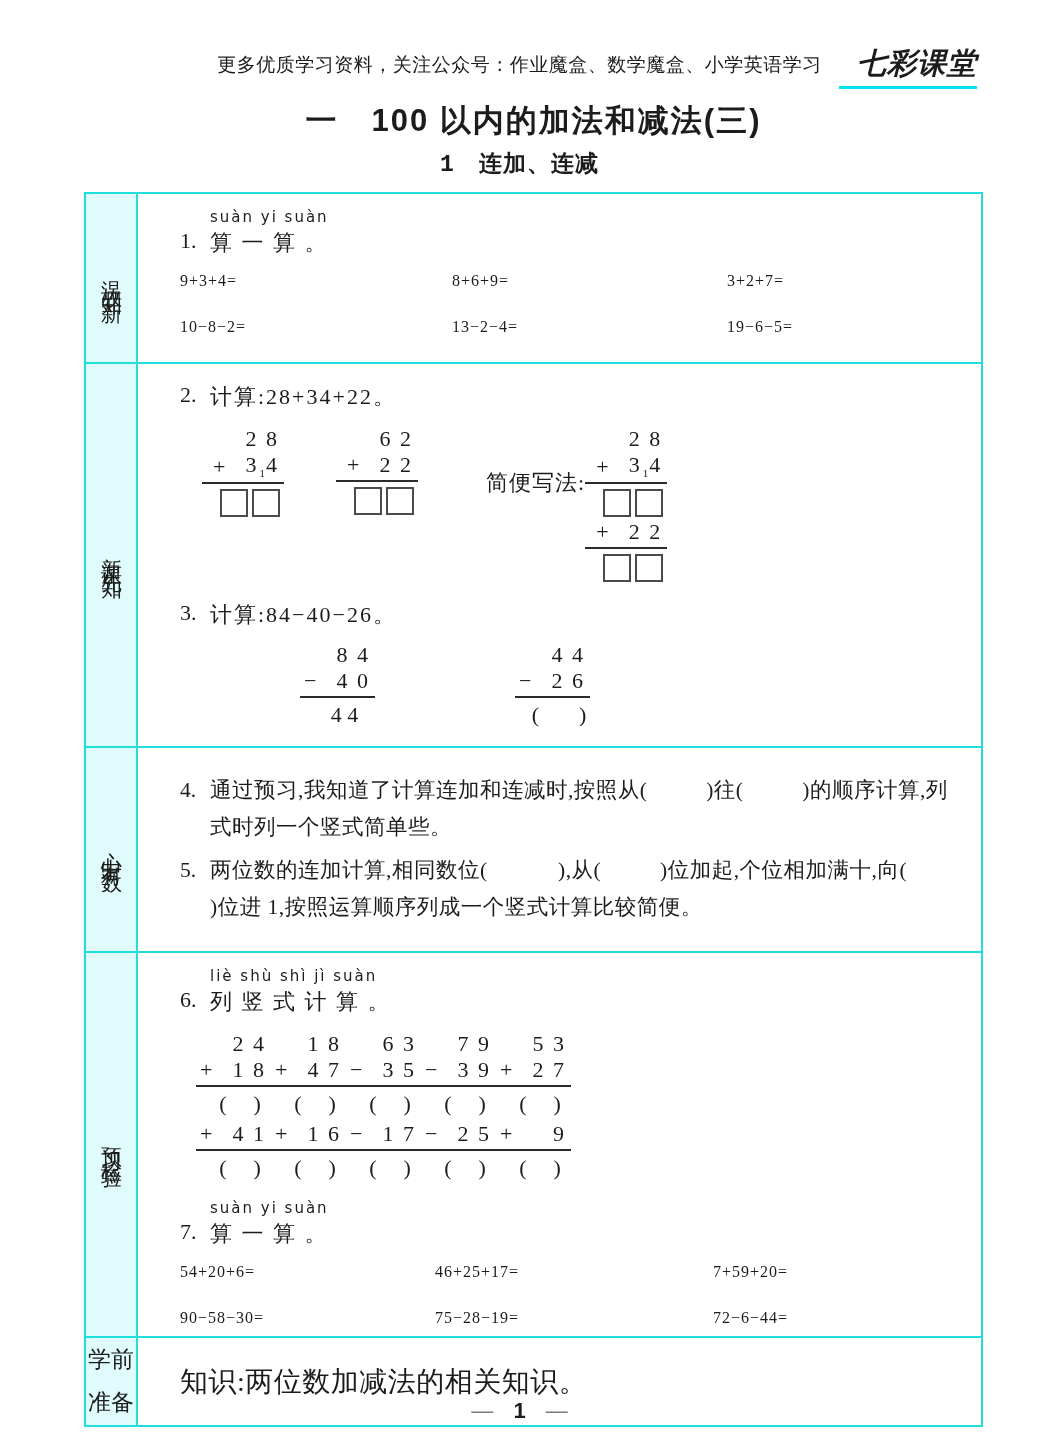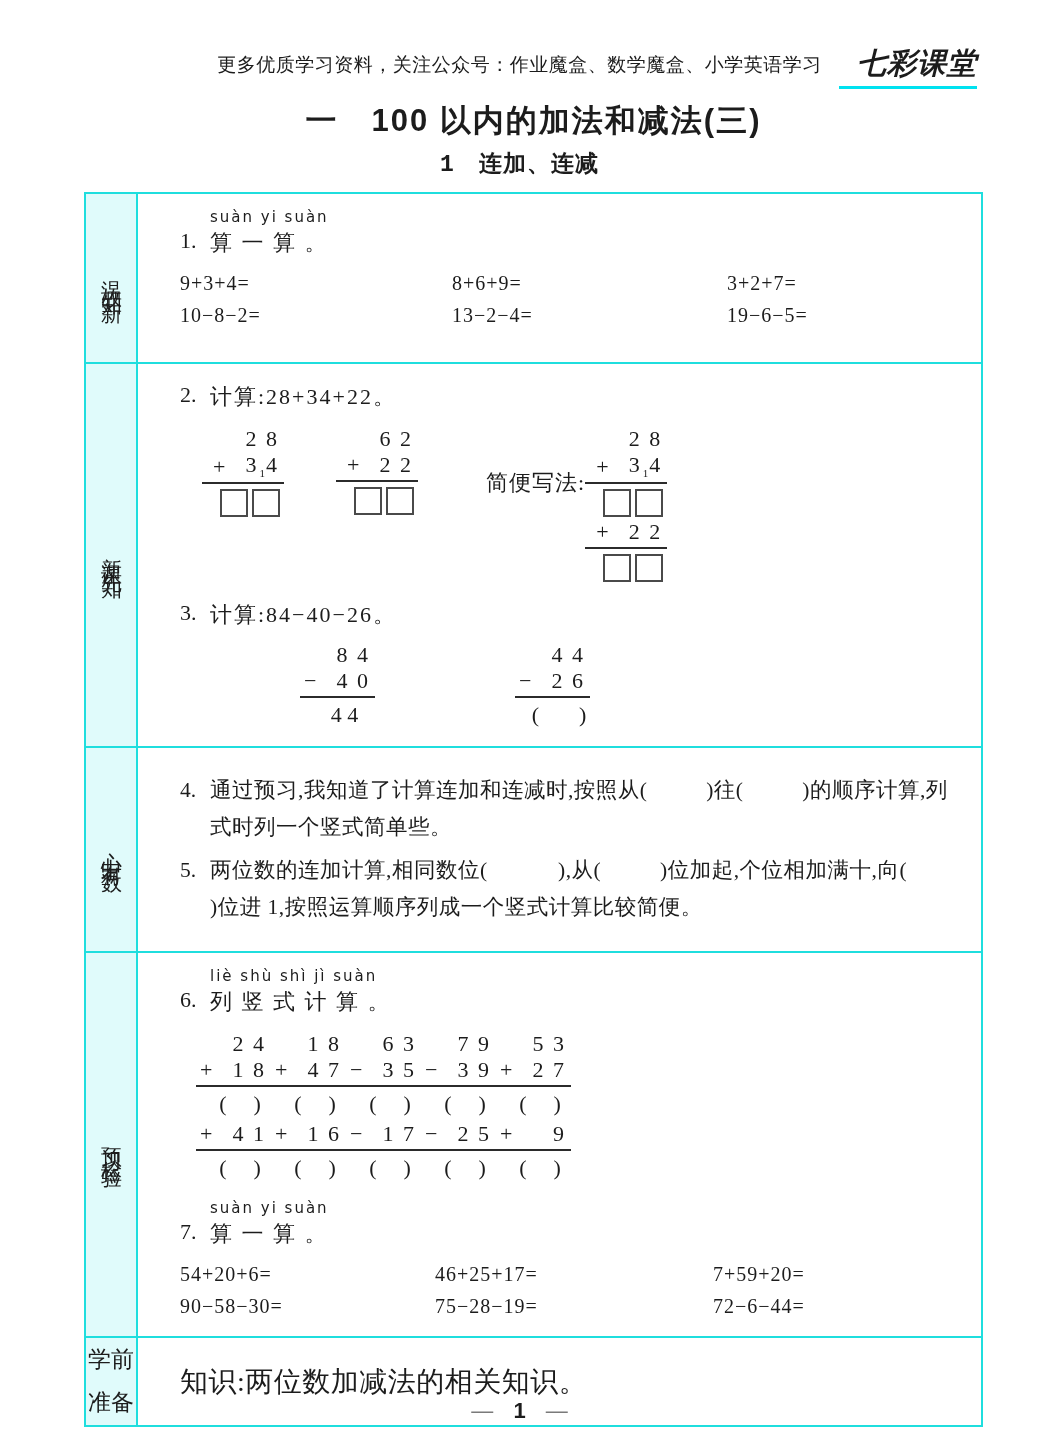--- a/index.html
+++ b/index.html
@@ -63,21 +63,21 @@
     font-family:"DejaVu Sans","Liberation Sans",sans-serif;
     font-size:15px;letter-spacing:2px;margin:4px 0 0 30px;
   }
   .ptitle{font-size:22px;margin-top:2px;display:flex;}
   .pnum{flex:0 0 30px;}
   .ptext{letter-spacing:2px;white-space:pre-wrap;}
   .para{font-size:21.5px;line-height:1.72;display:flex;margin-top:6px;}
   .para .ptext2{flex:1;white-space:pre-wrap;letter-spacing:.5px;}
   .eqgrid{
     display:grid;grid-template-columns:272px 275px auto;
-    row-gap:9px;font-size:20px;margin-top:14px;letter-spacing:1px;
+    row-gap:28px;font-size:16px;margin-top:14px;letter-spacing:1px;
   }
   
   .vcalc{display:inline-block;vertical-align:top;font-size:22px;line-height:1.18;}
   .vrow{display:flex;justify-content:flex-end;align-items:flex-end;padding:0 5px 0 4px;}
   .vop{width:20px;text-align:left;}
   .vnum{min-width:46px;text-align:right;white-space:pre;letter-spacing:2px;}
   .rule{border-bottom:2px solid #2b2b2b;padding-bottom:2px;}
   .carry{font-size:11px;vertical-align:-5px;letter-spacing:0;margin:0 1px;}
   .vres{text-align:center;padding:4px 2px 2px 16px;min-height:28px;}
   .pres{white-space:pre;letter-spacing:1px;}

